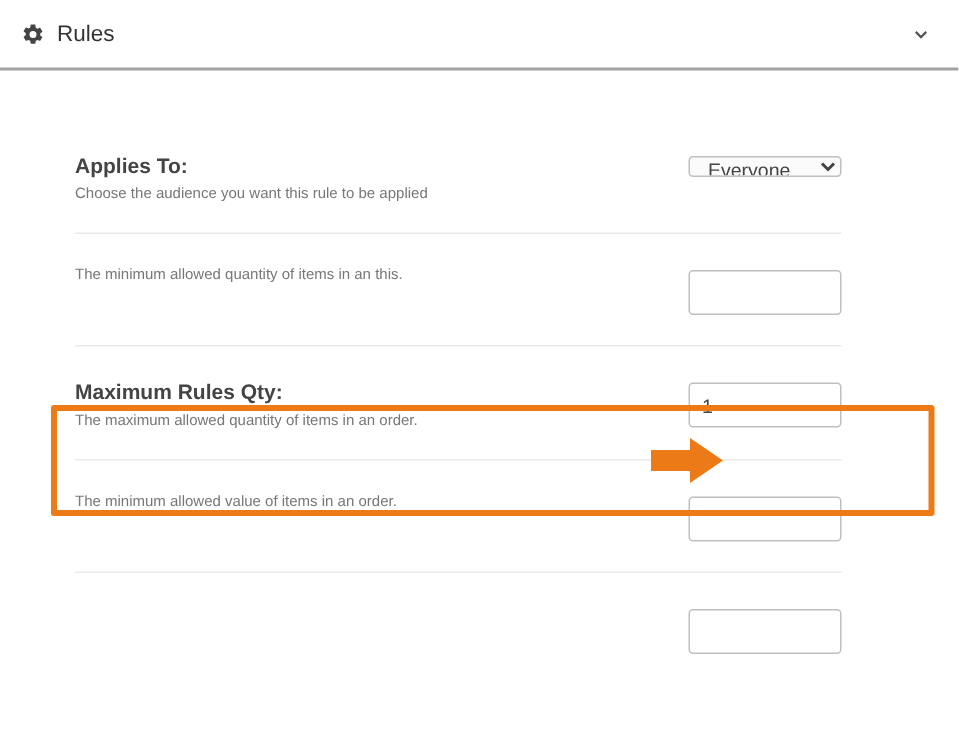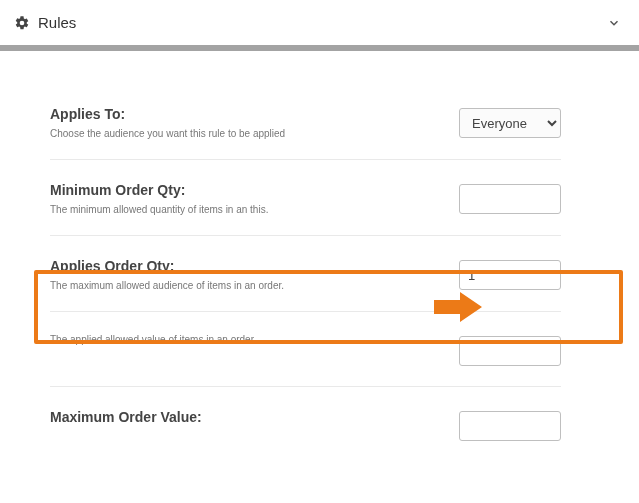--- a/index.html
+++ b/index.html
@@ -7,21 +7,21 @@
       font-family: -apple-system, BlinkMacSystemFont, "Segoe UI", Arial, sans-serif;
       background: #fff;
       color: #333;
       width: 639px;
     }
     .header {
       display: flex;
       align-items: center;
       justify-content: space-between;
       padding: 14px 18px 14px 14px;
-      border-bottom: 6px solid #a3a3a3;
+      border-bottom: 2px solid #a3a3a3;
     }
     .header-left {
       display: flex;
       align-items: center;
       gap: 8px;
     }
     .header-title {
       font-size: 15px;
       color: #333;
       font-weight: 400;
@@ -51,21 +51,21 @@
       font-size: 10px;
       color: #777;
     }
     .row-right {
       display: flex;
       align-items: center;
       padding-top: 2px;
     }
     select.control {
       width: 102px;
-      height: 30px;
+      height: 14px;
       border: 1px solid #bfbfbf;
       border-radius: 3px;
       background: #fbfbfb;
       font-size: 13px;
       padding: 0 8px;
       color: #444;
     }
     input.control {
       width: 102px;
       height: 30px;
@@ -123,50 +123,48 @@
       </div>
       <div class="row-right">
         <select class="control">
           <option>Everyone</option>
         </select>
       </div>
     </div>
 
     <div class="row">
       <div class="row-left">
-        <div class="row-label">Minimum Order Qty:</div>
         <div class="row-desc">The minimum allowed quantity of items in an this.</div>
       </div>
       <div class="row-right">
         <input type="text" class="control" value="" style="">
       </div>
     </div>
 
     <div class="row">
       <div class="row-left">
-        <div class="row-label">Applies Order Qty:</div>
-        <div class="row-desc">The maximum allowed audience of items in an order.</div>
+        <div class="row-label">Maximum Rules Qty:</div>
+        <div class="row-desc">The maximum allowed quantity of items in an order.</div>
       </div>
       <div class="row-right">
         <input type="text" class="control" value="1" style="">
       </div>
     </div>
 
     <div class="row">
       <div class="row-left">
-        <div class="row-desc">The applied allowed value of items in an order.</div>
+        <div class="row-desc">The minimum allowed value of items in an order.</div>
       </div>
       <div class="row-right">
         <input type="text" class="control" value="" style="">
       </div>
     </div>
 
     <div class="row" style="border-bottom:none;">
       <div class="row-left">
-        <div class="row-label">Maximum Order Value:</div>
       </div>
       <div class="row-right">
         <input type="text" class="control" value="" style="">
       </div>
     </div>
 
   </div>
 
   <div class="highlight"></div>
   <div class="arrow">

